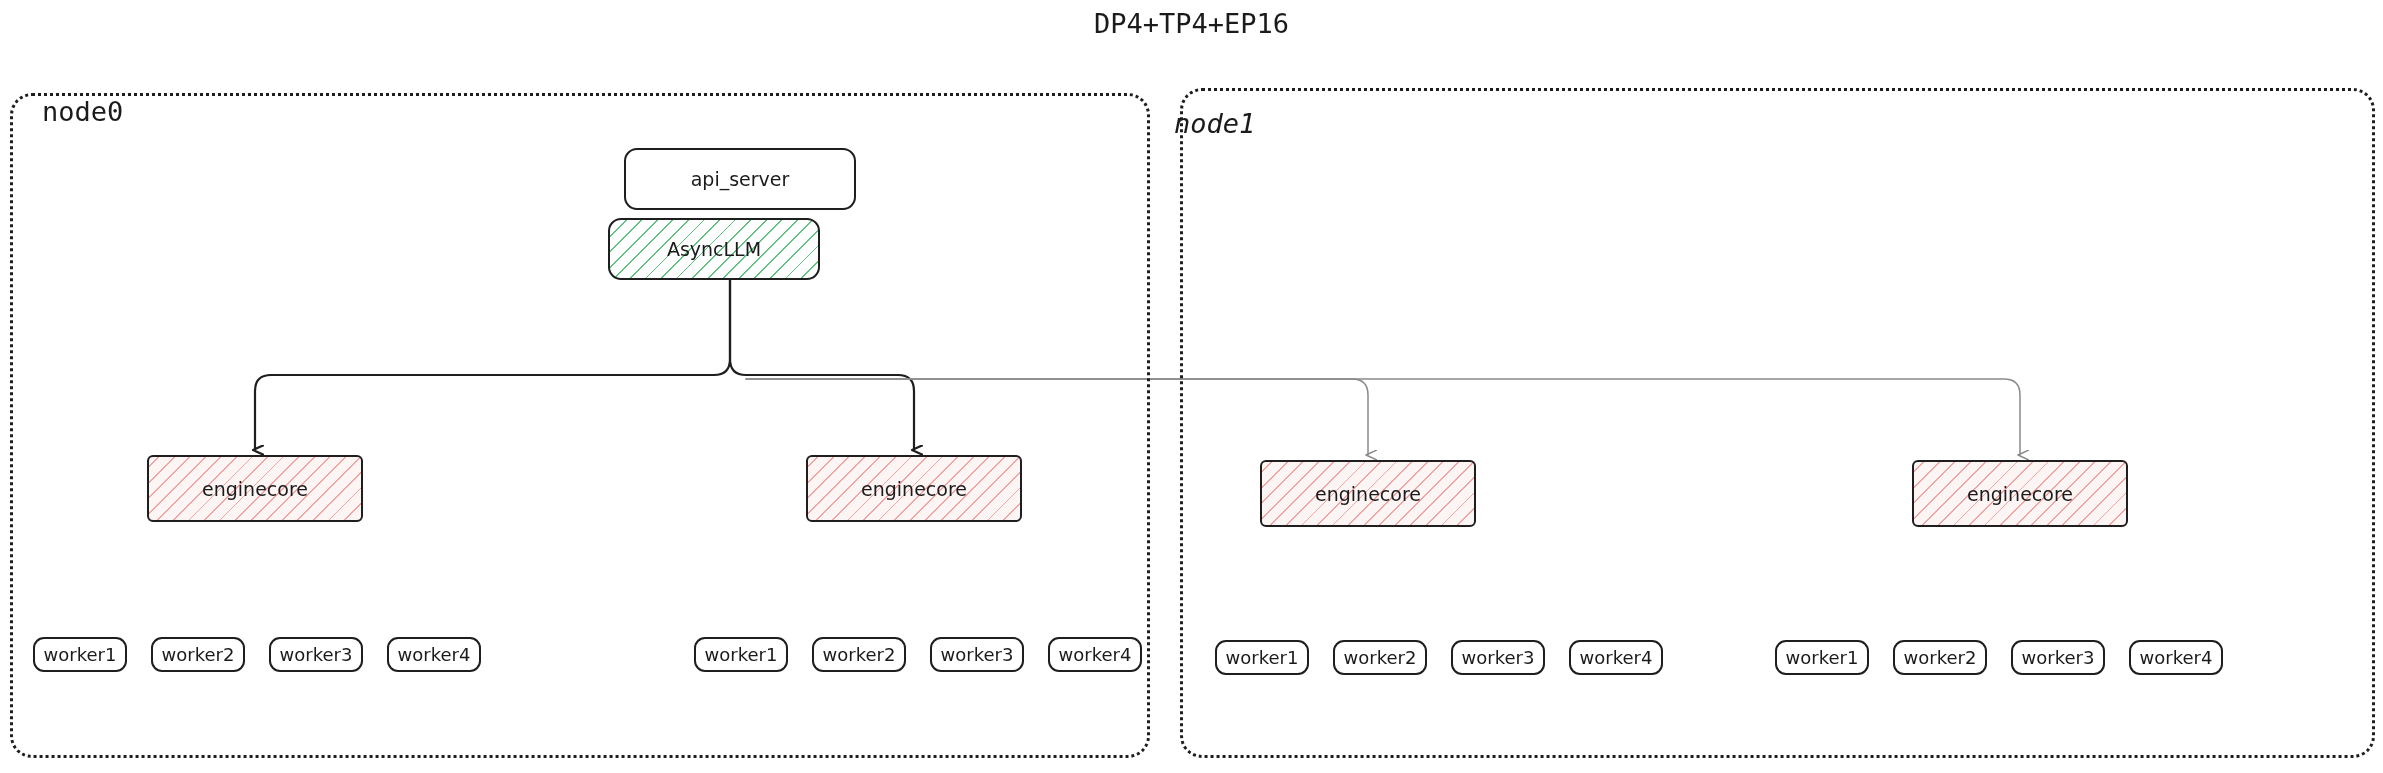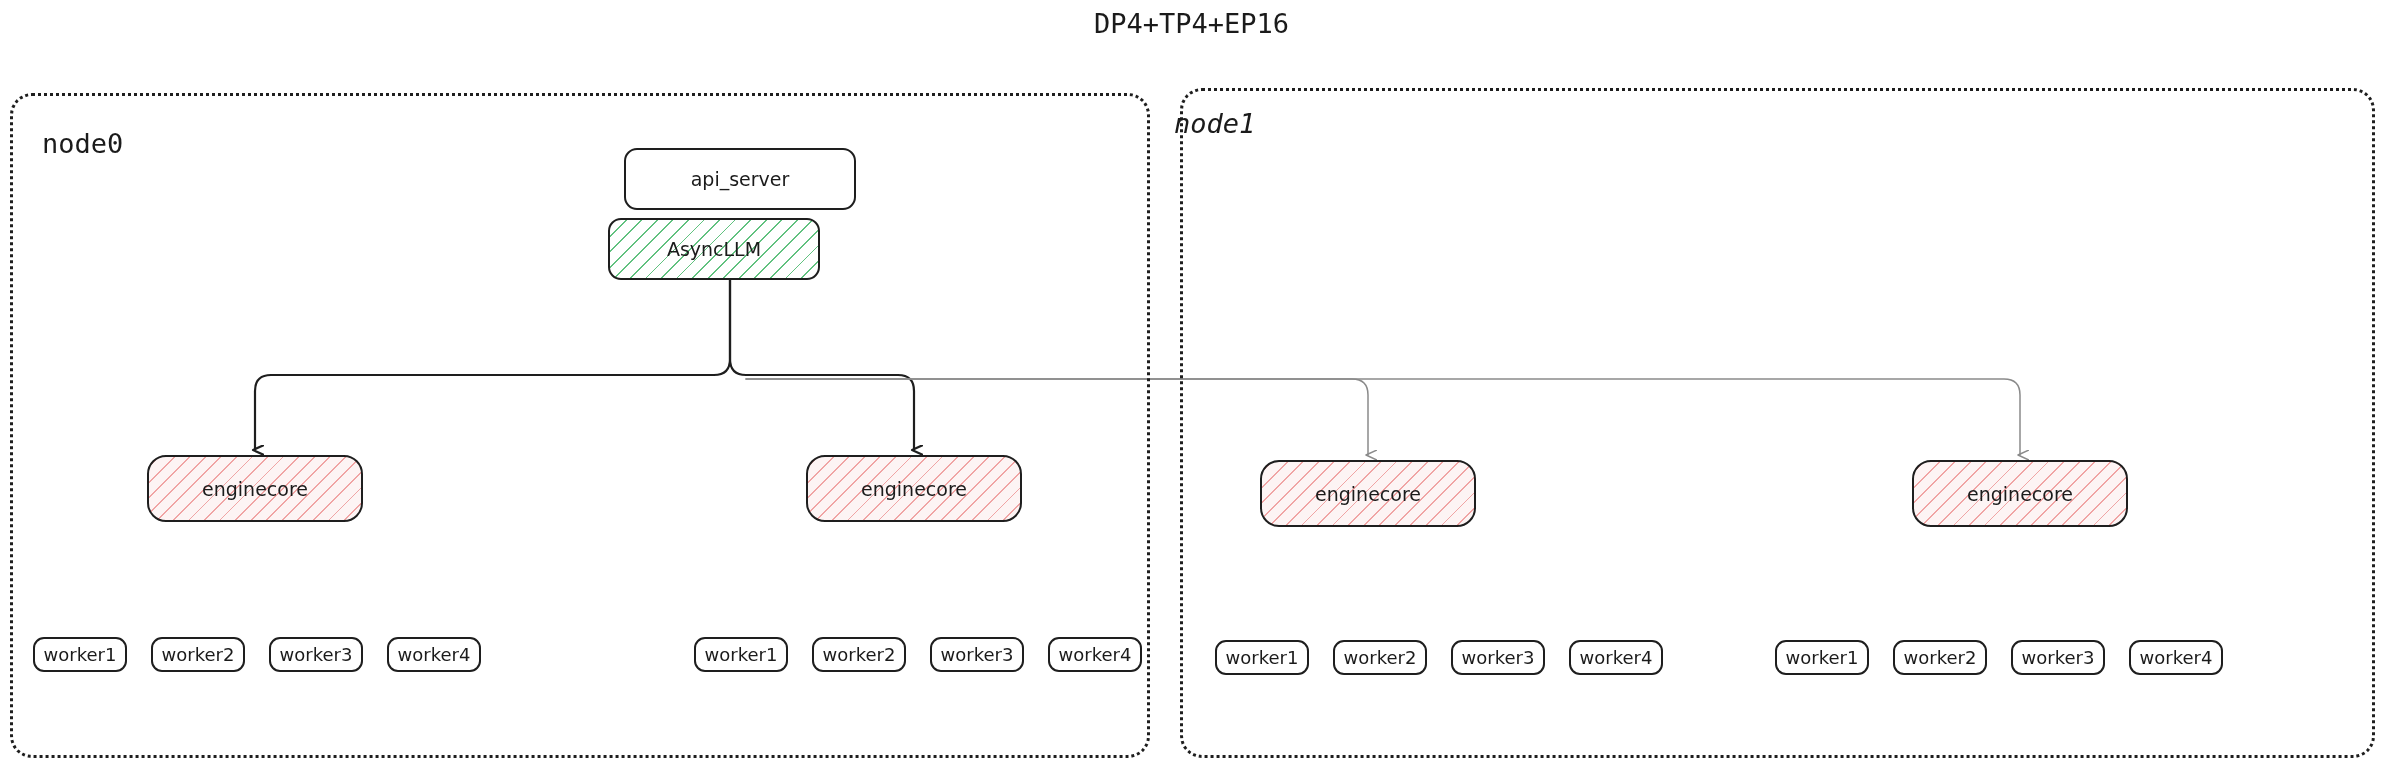--- a/index.html
+++ b/index.html
@@ -63,21 +63,21 @@
     background-color: #ffffff;
     background-image: repeating-linear-gradient(
       -45deg,
       rgba(88, 190, 120, 0.95) 0px,
       rgba(88, 190, 120, 0.95) 1.3px,
       rgba(255,255,255,0) 1.3px,
       rgba(255,255,255,0) 11px
     );
   }
   .box.engine {
-    border-radius: 19px;
+    border-radius: 6px;
     background-color: #fdf4f4;
     background-image: repeating-linear-gradient(
       -45deg,
       rgba(238, 150, 150, 0.85) 0px,
       rgba(238, 150, 150, 0.85) 1.3px,
       rgba(255,255,255,0) 1.3px,
       rgba(255,255,255,0) 11px
     );
   }
   .box.worker {
@@ -114,21 +114,21 @@
         <path d="M730,280 L730,359 Q730,375 714,375" fill="none" stroke="#1e1e1e" stroke-width="2.2" stroke-linecap="round"></path>
         <path d="M730,280 L730,359 Q730,375 746,375" fill="none" stroke="#1e1e1e" stroke-width="2.2" stroke-linecap="round"></path>
         <path d="M714,375 L271,375 Q255,375 255,391 L255,450" fill="none" stroke="#1e1e1e" stroke-width="2.2" stroke-linecap="round" marker-end="url(#arrow-dark)"></path>
         <path d="M746,375 L898,375 Q914,375 914,391 L914,450" fill="none" stroke="#1e1e1e" stroke-width="2.2" stroke-linecap="round" marker-end="url(#arrow-dark)"></path>
         <path d="M746,379 L1352,379 Q1368,379 1368,395 L1368,455" fill="none" stroke="#8a8a8a" stroke-width="1.5" stroke-linecap="round" marker-end="url(#arrow-gray)"></path>
         <path d="M746,379 L2004,379 Q2020,379 2020,395 L2020,455" fill="none" stroke="#8a8a8a" stroke-width="1.5" stroke-linecap="round" marker-end="url(#arrow-gray)"></path>
       </g>
   </svg>
 
   <div class="node-box" id="node-0" style="left: 10px; top: 93px; width: 1140px; height: 665px;"></div>
-  <div class="node-label" id="node-label-0" style="left: 42px; top: 128px;">node0</div>
+  <div class="node-label" id="node-label-0" style="left: 42px; top: 96px;">node0</div>
 
   <div class="node-box" id="node-1" style="left: 1180px; top: 88px; width: 1195px; height: 670px;"></div>
   <div class="node-label" id="node-label-1" style="left: 1174px; top: 108px; font-style: italic;">node1</div>
 
   <div class="box api" id="api-server" style="left: 624px; top: 148px; width: 232px; height: 62px;">api_server</div>
   <div class="box async" id="async-llm" style="left: 608px; top: 218px; width: 212px; height: 62px;">AsyncLLM</div>
 
   <div id="engine-layer">
       <div class="box engine" style="left: 147px; top: 455px; width: 216px; height: 67px;">enginecore</div>
       <div class="box engine" style="left: 806px; top: 455px; width: 216px; height: 67px;">enginecore</div>

